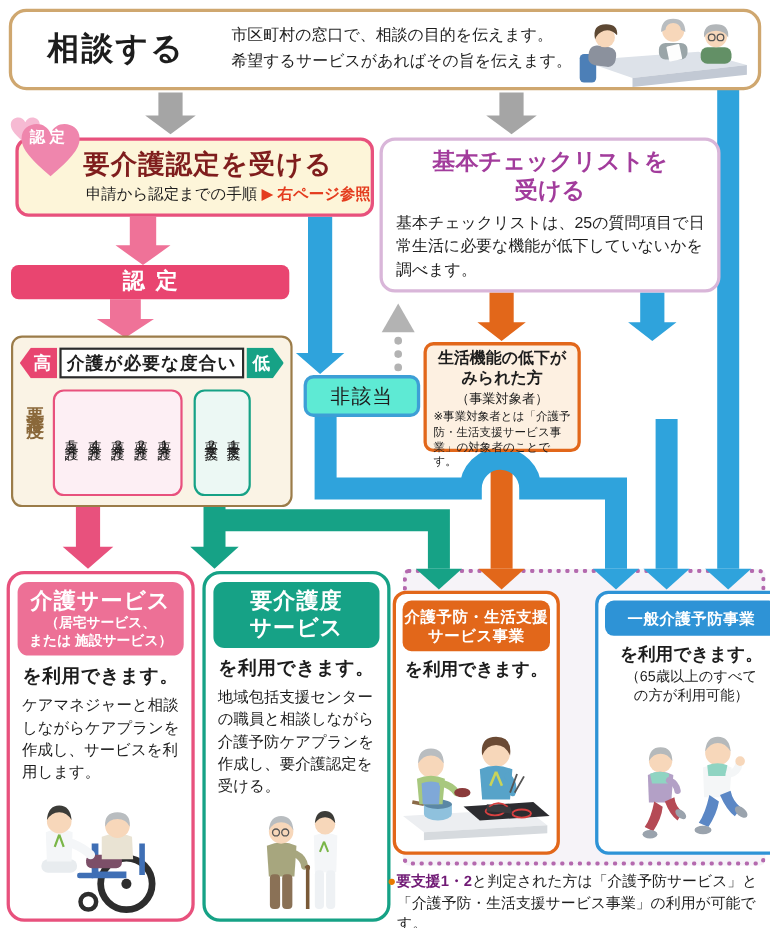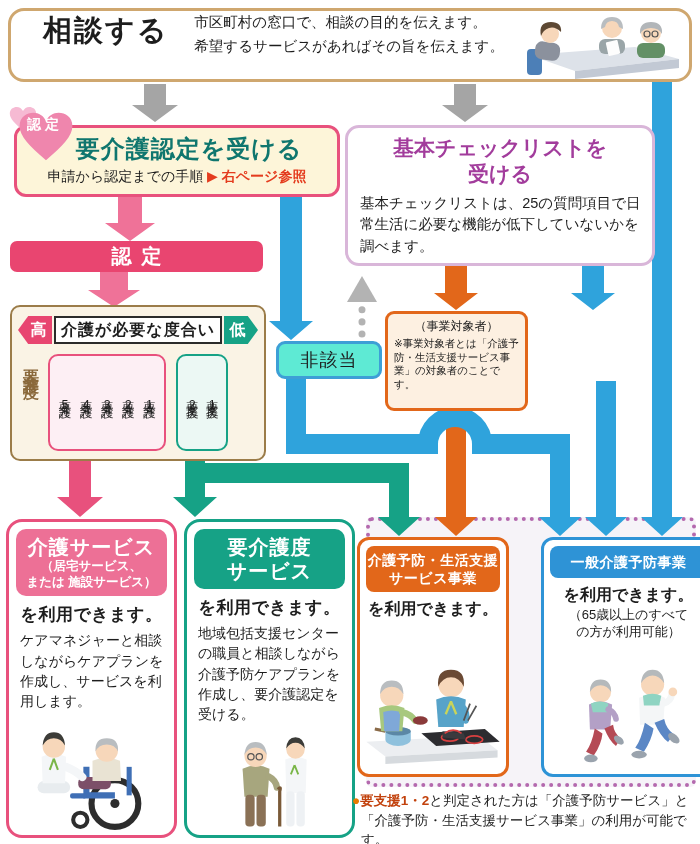--- a/index.html
+++ b/index.html
@@ -6,30 +6,30 @@
   *{box-sizing:border-box;}
   .canvas{
     position:relative;width:700px;height:844px;overflow:hidden;background:#fff;
     font-family:"Liberation Sans","DejaVu Sans",sans-serif;color:#1d1d1d;
   }
   .abs{position:absolute;}
   svg.connectors{position:absolute;left:0;top:0;z-index:2;pointer-events:none;}
 
   
   .consult-box{left:8px;top:8px;width:684px;height:74px;background:#fff;
-    border:3px solid #cfa76f;border-radius:16px;z-index:3;display:flex;align-items:flex-start;}
+    border:3px solid #cfa76f;border-radius:16px;z-index:3;display:flex;align-items:center;gap:16px;}
   .consult-title{font-size:29px;font-weight:bold;margin-left:32px;letter-spacing:2px;white-space:nowrap;}
   .consult-desc{font-size:14.5px;line-height:1.65;margin-left:26px;white-space:nowrap;}
   .consult-illo{position:absolute;right:6px;top:4px;width:168px;height:64px;}
 
   
   .nintei-box{left:14px;top:125px;width:326px;height:72px;background:#fdf5d9;
     border:3.5px solid #e8517d;border-radius:12px;z-index:3;text-align:center;padding-top:5px;}
-  .nintei-title{font-size:24px;font-weight:bold;color:#0f766e;letter-spacing:1px;padding-left:24px;}
-  .nintei-sub{font-size:14px;margin-top:3px;}
+  .nintei-title{font-size:24px;font-weight:bold;color:#7f1d1d;letter-spacing:1px;padding-left:24px;}
+  .nintei-sub{font-size:14px;margin-top:3px;text-align:right;}
   .nintei-sub .ref{color:#e43c1e;font-weight:bold;}
   .heart-badge{position:absolute;left:-10px;top:-22px;width:70px;height:60px;}
   .heart-badge text{font-family:"Liberation Sans","DejaVu Sans",sans-serif;font-weight:bold;}
 
   
   .checklist-box{left:345px;top:125px;width:310px;height:141px;background:#fff;
     border:3.5px solid #d9b6d9;border-radius:14px;z-index:3;text-align:center;}
   .checklist-title{font-size:21px;font-weight:bold;color:#a23c9c;line-height:1.25;margin-top:7px;}
   .checklist-body{font-size:14.5px;line-height:1.5;text-align:left;margin:5px 10px 0 12px;}
 
@@ -85,21 +85,21 @@
   .head-sub{font-size:12.5px;font-weight:bold;line-height:1.25;}
   .use-line{font-size:17px;font-weight:bold;margin-top:6px;letter-spacing:0.5px;}
   .use-line-sm{font-size:16px;font-weight:bold;margin-top:7px;}
   .card-body{font-size:14px;line-height:1.45;text-align:left;margin:4px 8px 0 11px;}
   .ippan-note{font-size:13px;line-height:1.3;margin-top:1px;}
   .card-illo{position:absolute;left:0;bottom:3px;width:100%;}
 
   
   .footnote{left:352px;top:791px;width:346px;font-size:13.5px;line-height:1.45;z-index:3;}
   .footnote .bullet{color:#e87a00;}
-  .footnote .hl{color:#c2410c;font-weight:bold;}
+  .footnote .hl{color:#701a75;font-weight:bold;}
   .footnote .indent{padding-left:9px;}
 </style>
 </head>
 <body>
 
 <div class="canvas">
 
   <div class="abs dotted-zone"></div>
 
   <svg class="connectors" width="700" height="844" viewBox="0 0 700 844" aria-hidden="true">
@@ -212,20 +212,24 @@
     </div>
     <div class="level-box shien-box">
       <span class="vcol">要支援2</span>
       <span class="vcol">要支援1</span>
     </div>
   </div>
 
   <div class="abs na-box">非該当</div>
 
   <div class="abs decline-box">
+    <div class="decline-title">
+      <div>生活機能の低下が</div>
+      <div>みられた方</div>
+    </div>
     <div class="decline-sub">（事業対象者）</div>
     <div class="decline-note">※事業対象者とは「介護予防・生活支援サービス事業」の対象者のことです。</div>
   </div>
 
 
   <div class="abs card card-kaigo">
     <div class="card-head head-pink">
       <div class="head-title">介護サービス</div>
       <div class="head-sub">（居宅サービス、</div>
       <div class="head-sub">または 施設サービス）</div>

